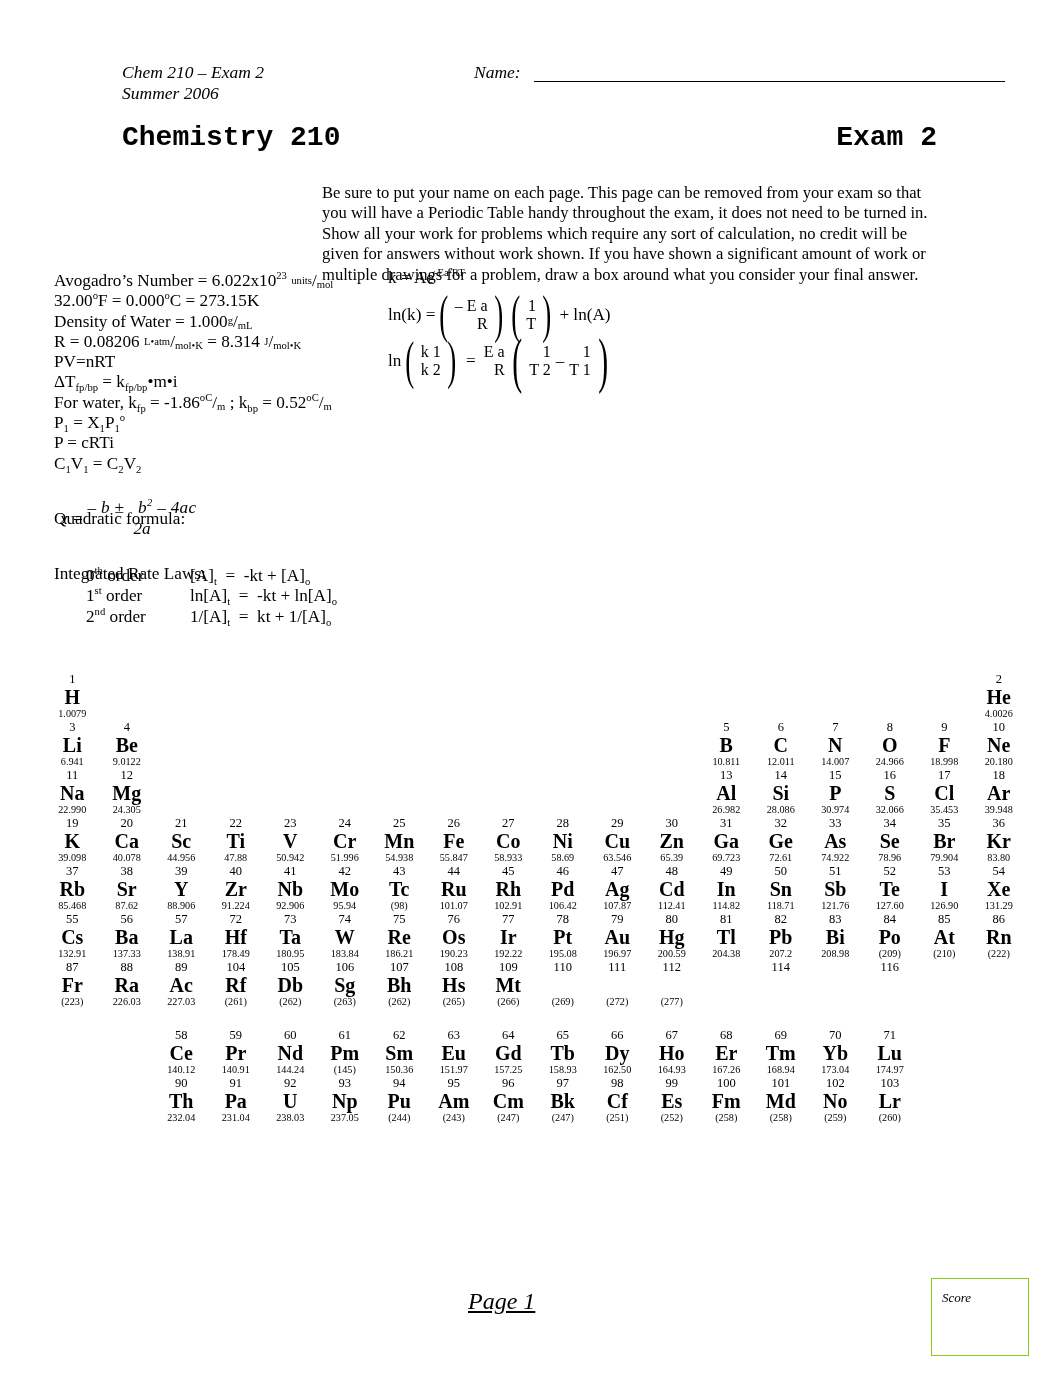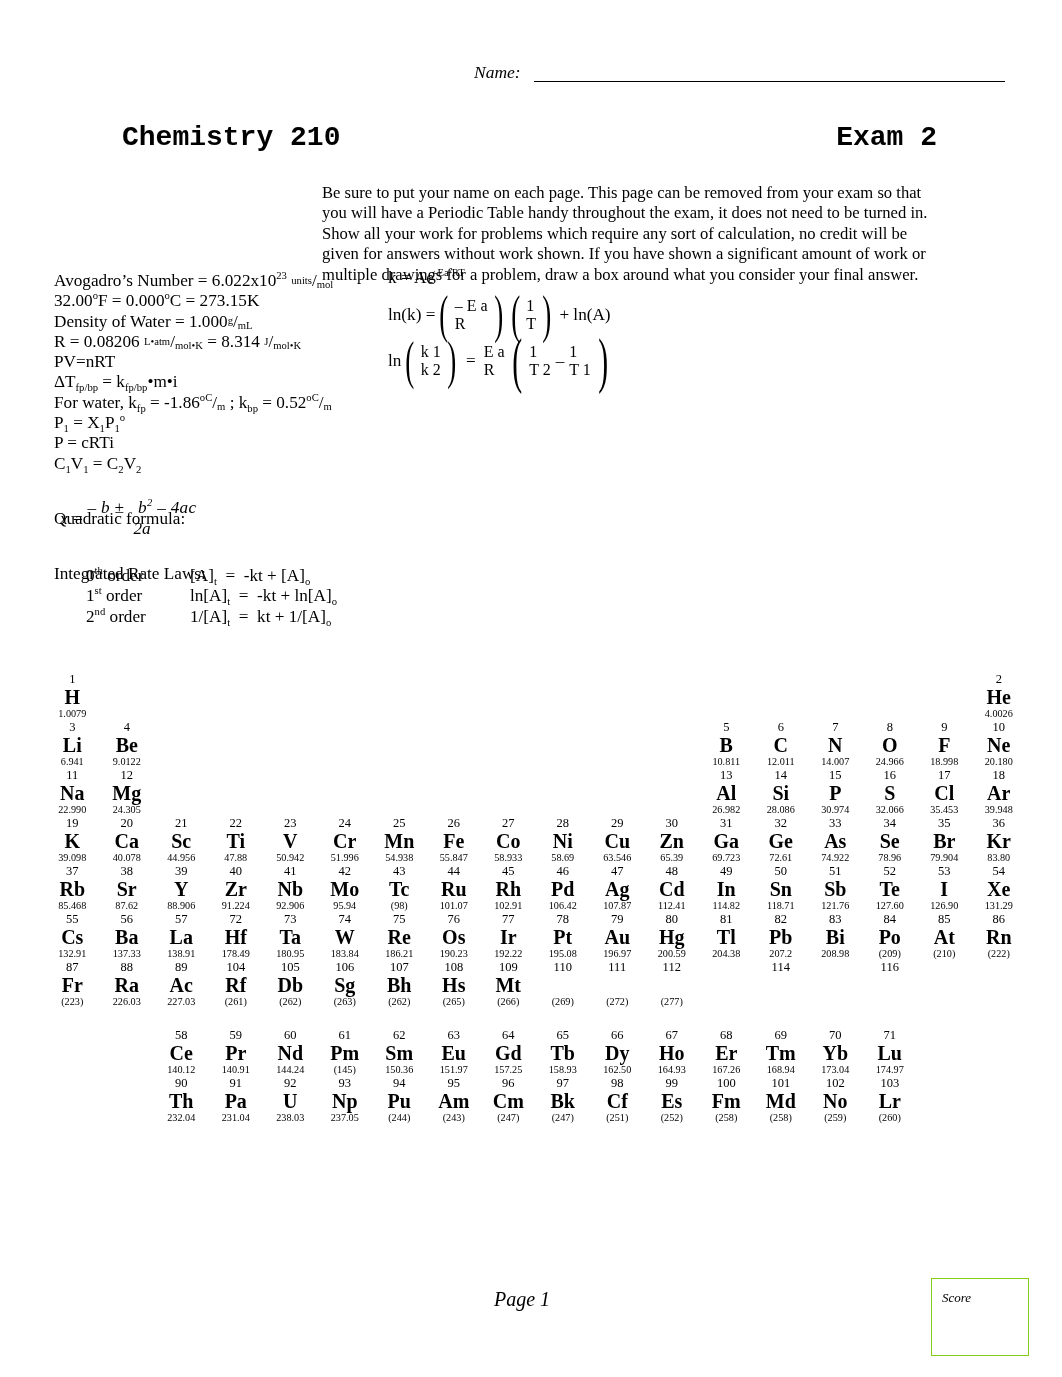--- a/index.html
+++ b/index.html
@@ -120,21 +120,21 @@
   }
   .paren-lg {
     font-size: 62px;
     line-height: 0.70;
     transform: scaleX(0.48);
     display: inline-block;
   }
   .stack {
     display: inline-flex;
     flex-direction: column;
-    align-items: flex-start;
+    align-items: flex-end;
     line-height: 1.12;
     font-size: 16px;
     padding: 0 2px;
   }
   .stack .num { }
   .stack .den { }
 
   
   .quad-label {
     position: absolute;
@@ -196,24 +196,25 @@
   .cell .mass { font-size: 10.2px; line-height: 12px; }
   .cell.empty .num, .cell.empty .sym, .cell.empty .mass { visibility: hidden; }
   .cell.nosym .sym { visibility: hidden; }
   .cell.nomass .mass { visibility: hidden; }
 
   .fblock { margin-top: 20px; margin-left: 109px; }
 
   
   .page-label {
     position: absolute;
-    left: 494px;
+    left: 468px;
     top: 1288px;
     font-style: italic;
-    font-size: 20px;
+    font-size: 24px;
+    text-decoration: underline;
   }
   .score-box {
     position: absolute;
     left: 931px;
     top: 1278px;
     width: 96px;
     height: 76px;
     border: 1px solid #84cc16;
     background: #ffffff;
   }
@@ -221,20 +222,22 @@
     font-style: italic;
     font-size: 13px;
     margin: 11px 0 0 10px;
   }
 </style>
 </head>
 <body>
 
 <div class="page">
 
+  <div class="hdr-left"><span>Chem 210 – Exam 2</span>
+<span>Summer 2006</span></div>
 
   <div class="hdr-name-label">Name:</div>
   <div class="hdr-name-rule"></div>
 
   <div class="title-row">
     <span>Chemistry 210</span>
     <span>Exam 2</span>
   </div>
 
   <div class="instructions">Be sure to put your name on each page.  This page can be removed from your exam so that you will have a Periodic Table handy throughout the exam, it does not need to be turned in.  Show all your work for problems which require any sort of calculation, no credit will be given for answers without work shown.  If you have shown a significant amount of work or multiple drawings for a problem, draw a box around what you consider your final answer.</div>

